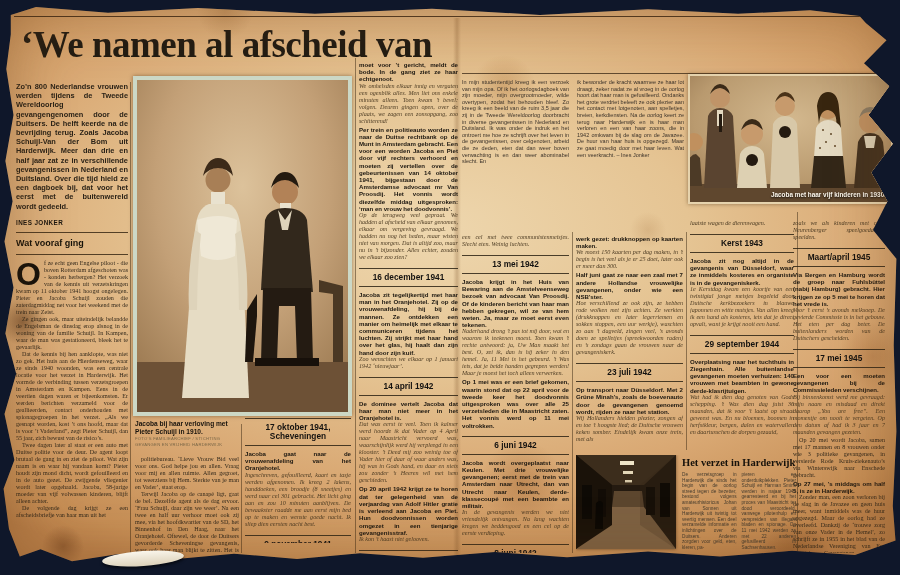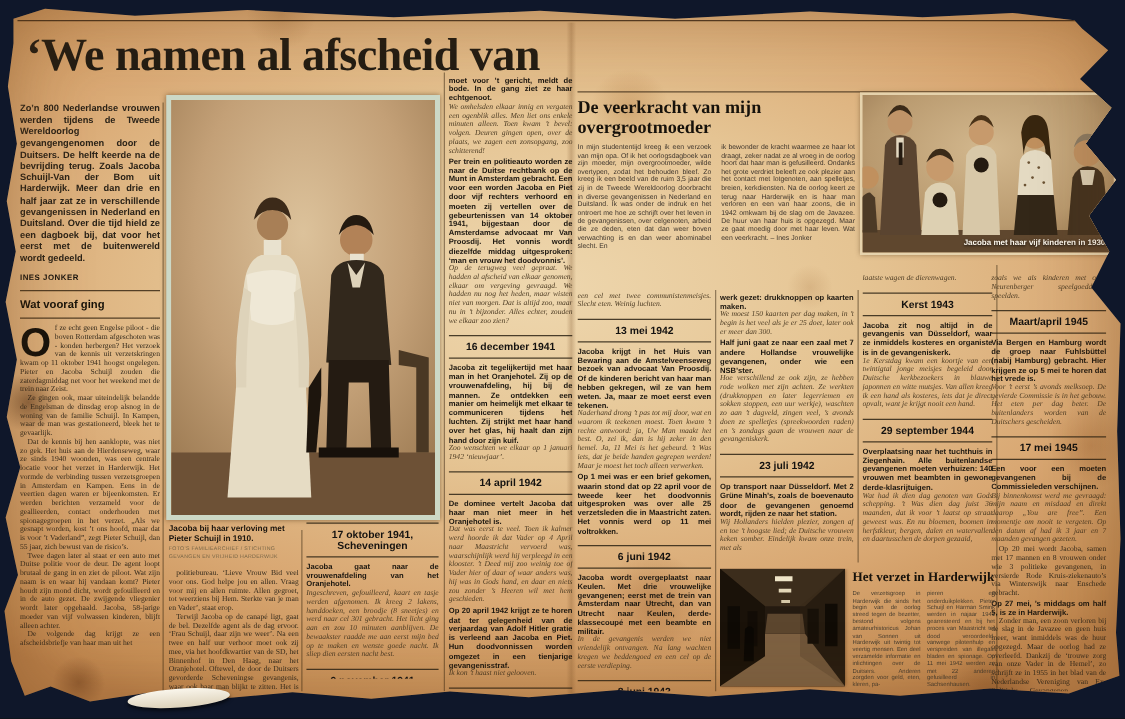--- a/index.html
+++ b/index.html
@@ -169,21 +169,20 @@
         <div class="b-diary">Zoo wenschten we elkaar op 1 januari 1942 ‘nieuwjaar’.</div>
         <div class="b-date">14 april 1942</div>
         <div class="b-lead">De dominee vertelt Jacoba dat haar man niet meer in het Oranjehotel is.</div>
         <div class="b-diary">Dat was eerst te veel. Toen ik kalmer werd hoorde ik dat Vader op 4 April naar Maastricht vervoerd was, waarschijnlijk werd hij verpleegd in een klooster. ’t Deed mij zoo weinig toe of Vader hier of daar of waar anders was, hij was in Gods hand, en daar en niets zou zonder ’s Heeren wil met hem geschieden.</div>
         <div class="b-lead">Op 20 april 1942 krijgt ze te horen dat ter gelegenheid van de verjaardag van Adolf Hitler gratie is verleend aan Jacoba en Piet. Hun doodvonnissen worden omgezet in een tienjarige gevangenisstraf.</div>
         <div class="b-diary">Ik kon ’t haast niet gelooven.</div>
         <div class="b-date">5 mei 1942</div>
       </div>
 
     <div class="vkbox">
-      <div class="vk-title">De veerkracht van mijn overgrootmoeder</div>
       <div class="vk-cols">
         <div class="vk-col">In mijn studententijd kreeg ik een verzoek van mijn opa. Of ik het oorlogsdagboek van zijn moeder, mijn overgrootmoeder, wilde overtypen, zodat het behouden bleef. Zo kreeg ik een beeld van de ruim 3,5 jaar die zij in de Tweede Wereldoorlog doorbracht in diverse gevangenissen in Nederland en Duitsland. Ik was onder de indruk en het ontroert me hoe ze schrijft over het leven in de gevangenissen, over celgenoten, arbeid die ze deden, eten dat dan weer boven verwachting is en dan weer abominabel slecht. En</div>
         <div class="vk-col">ik bewonder de kracht waarmee ze haar lot draagt, zeker nadat ze al vroeg in de oorlog hoort dat haar man is gefusilleerd. Ondanks het grote verdriet beleeft ze ook plezier aan het contact met lotgenoten, aan spelletjes, breien, kerkdiensten. Na de oorlog keert ze terug naar Harderwijk en is haar man verloren en een van haar zoons, die in 1942 omkwam bij de slag om de Javazee. De huur van haar huis is opgezegd. Maar ze gaat moedig door met haar leven. Wat een veerkracht. – Ines Jonker</div>
       </div>
     </div>
 
     <div class="photo2">
       <svg viewBox="0 0 201 126" preserveAspectRatio="none">
         <defs>
           <radialGradient id="fbg" cx="50%" cy="35%" r="80%">

